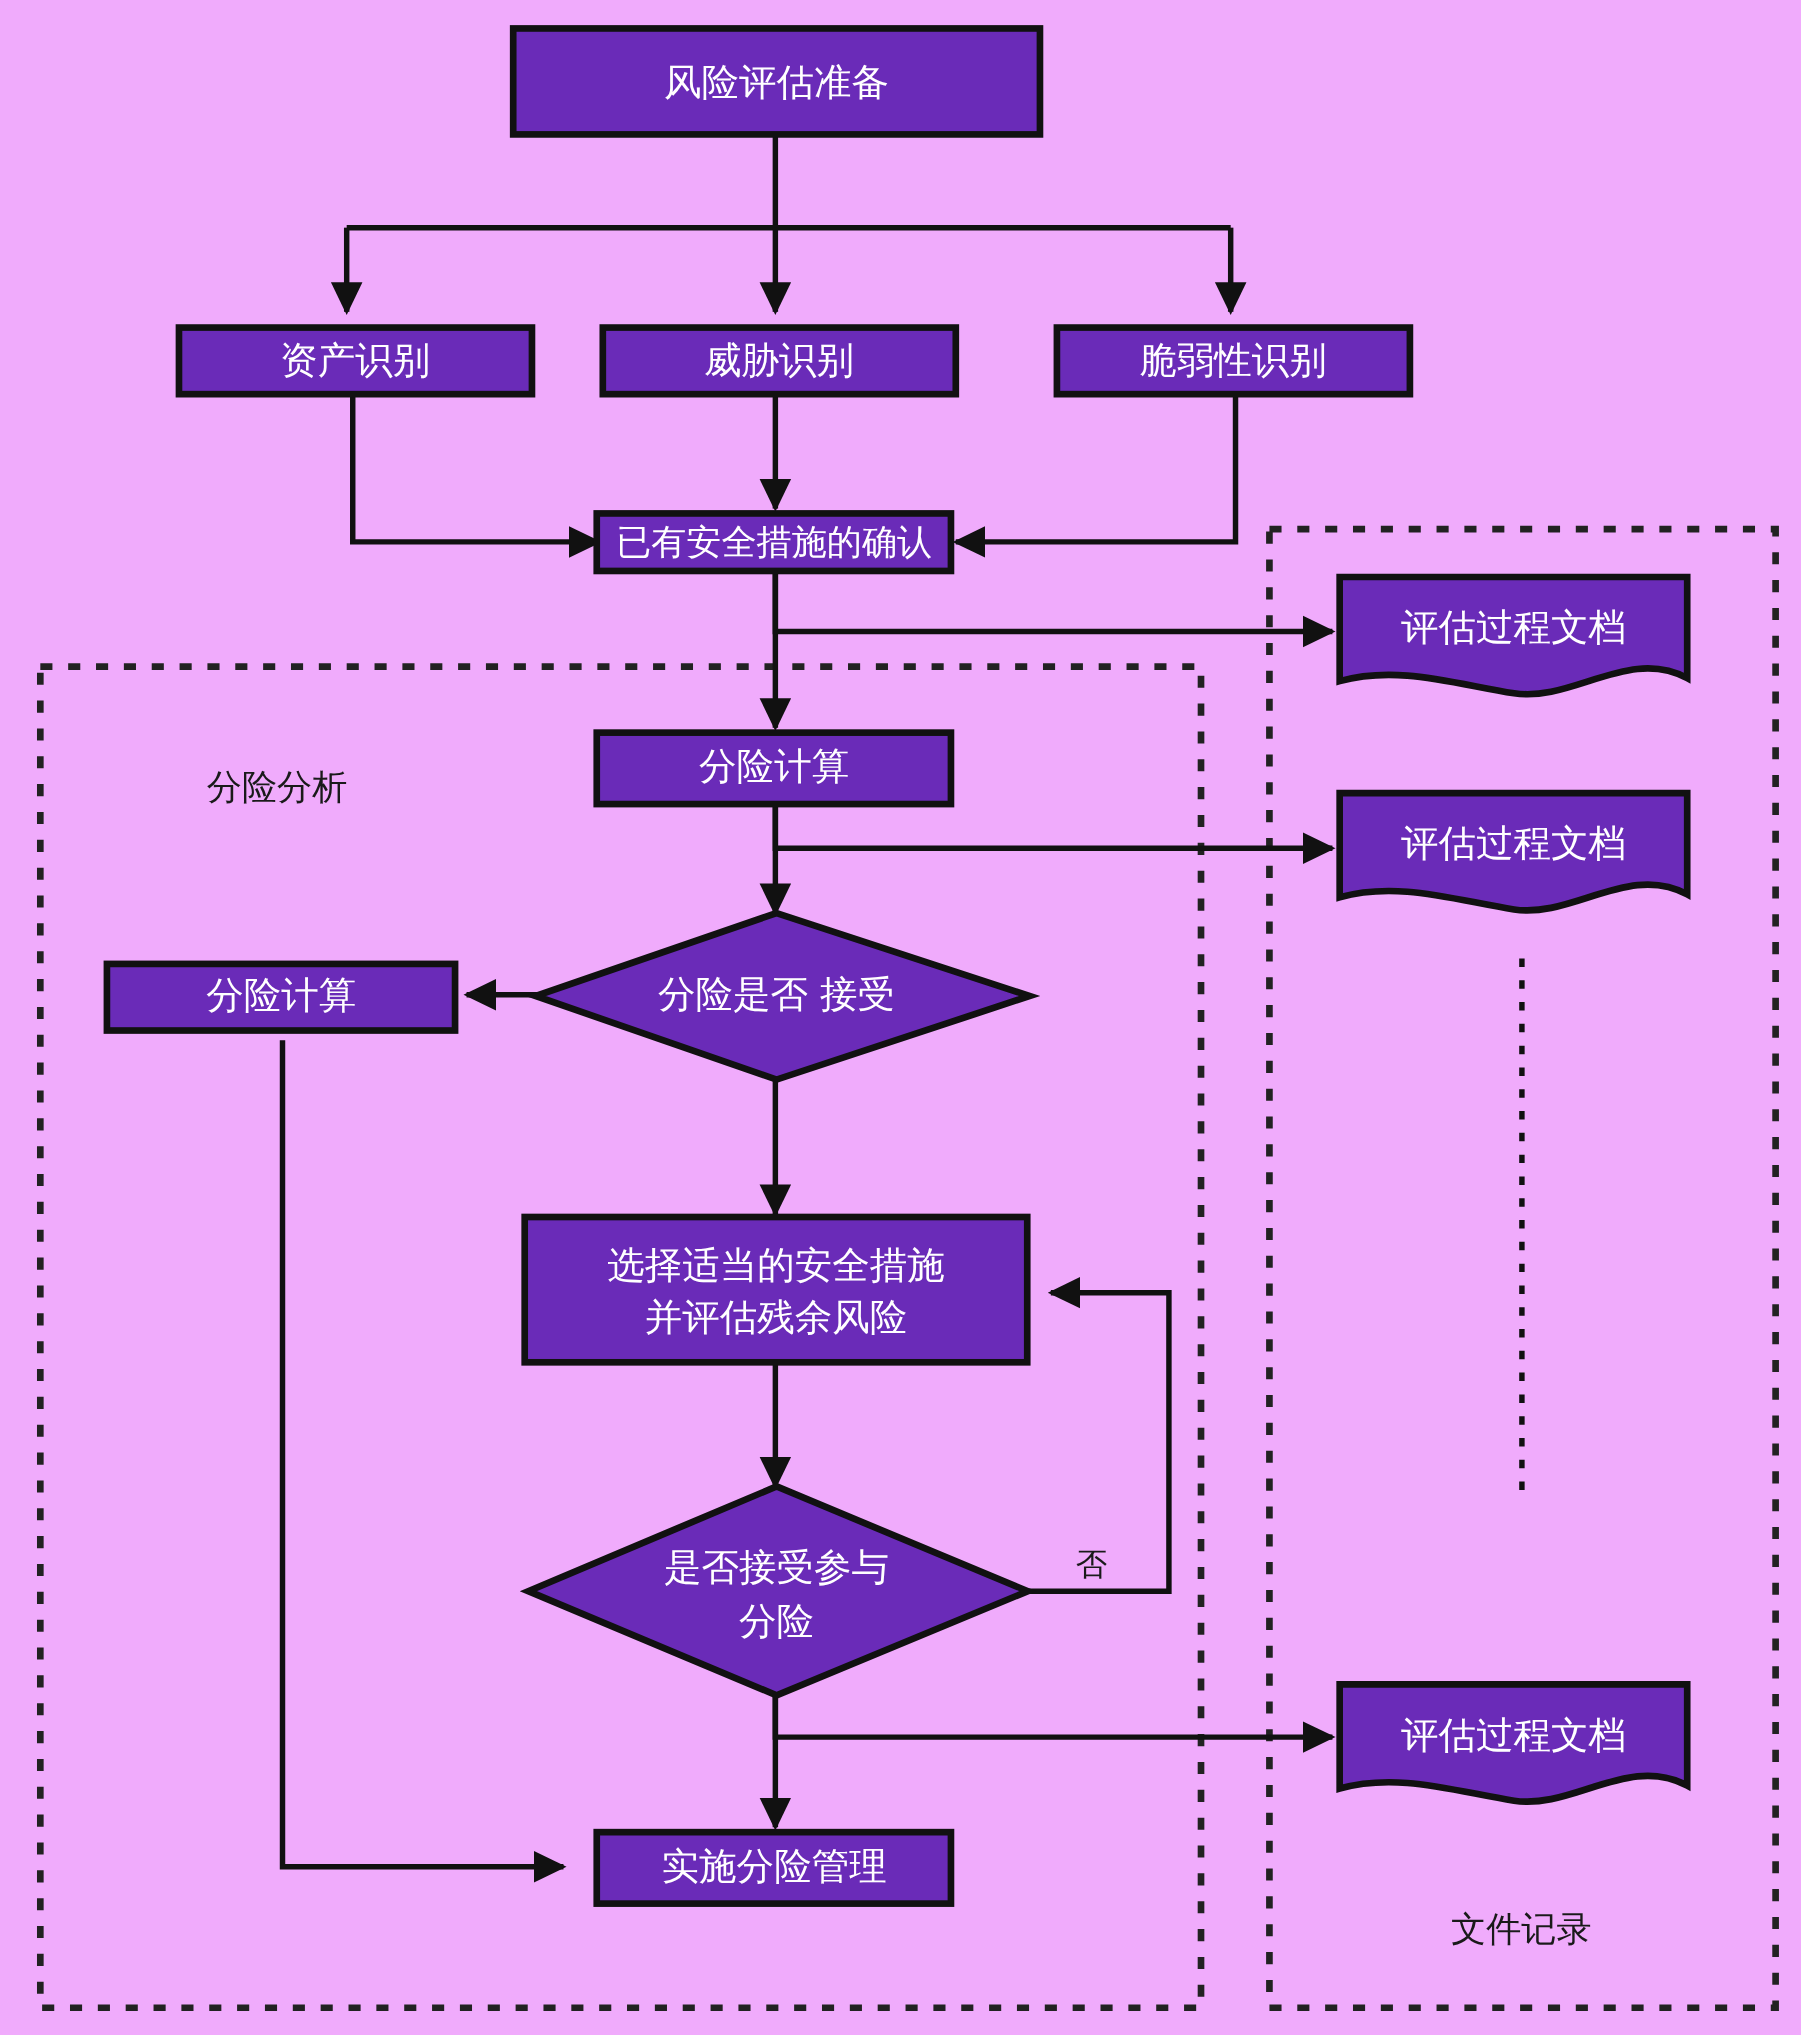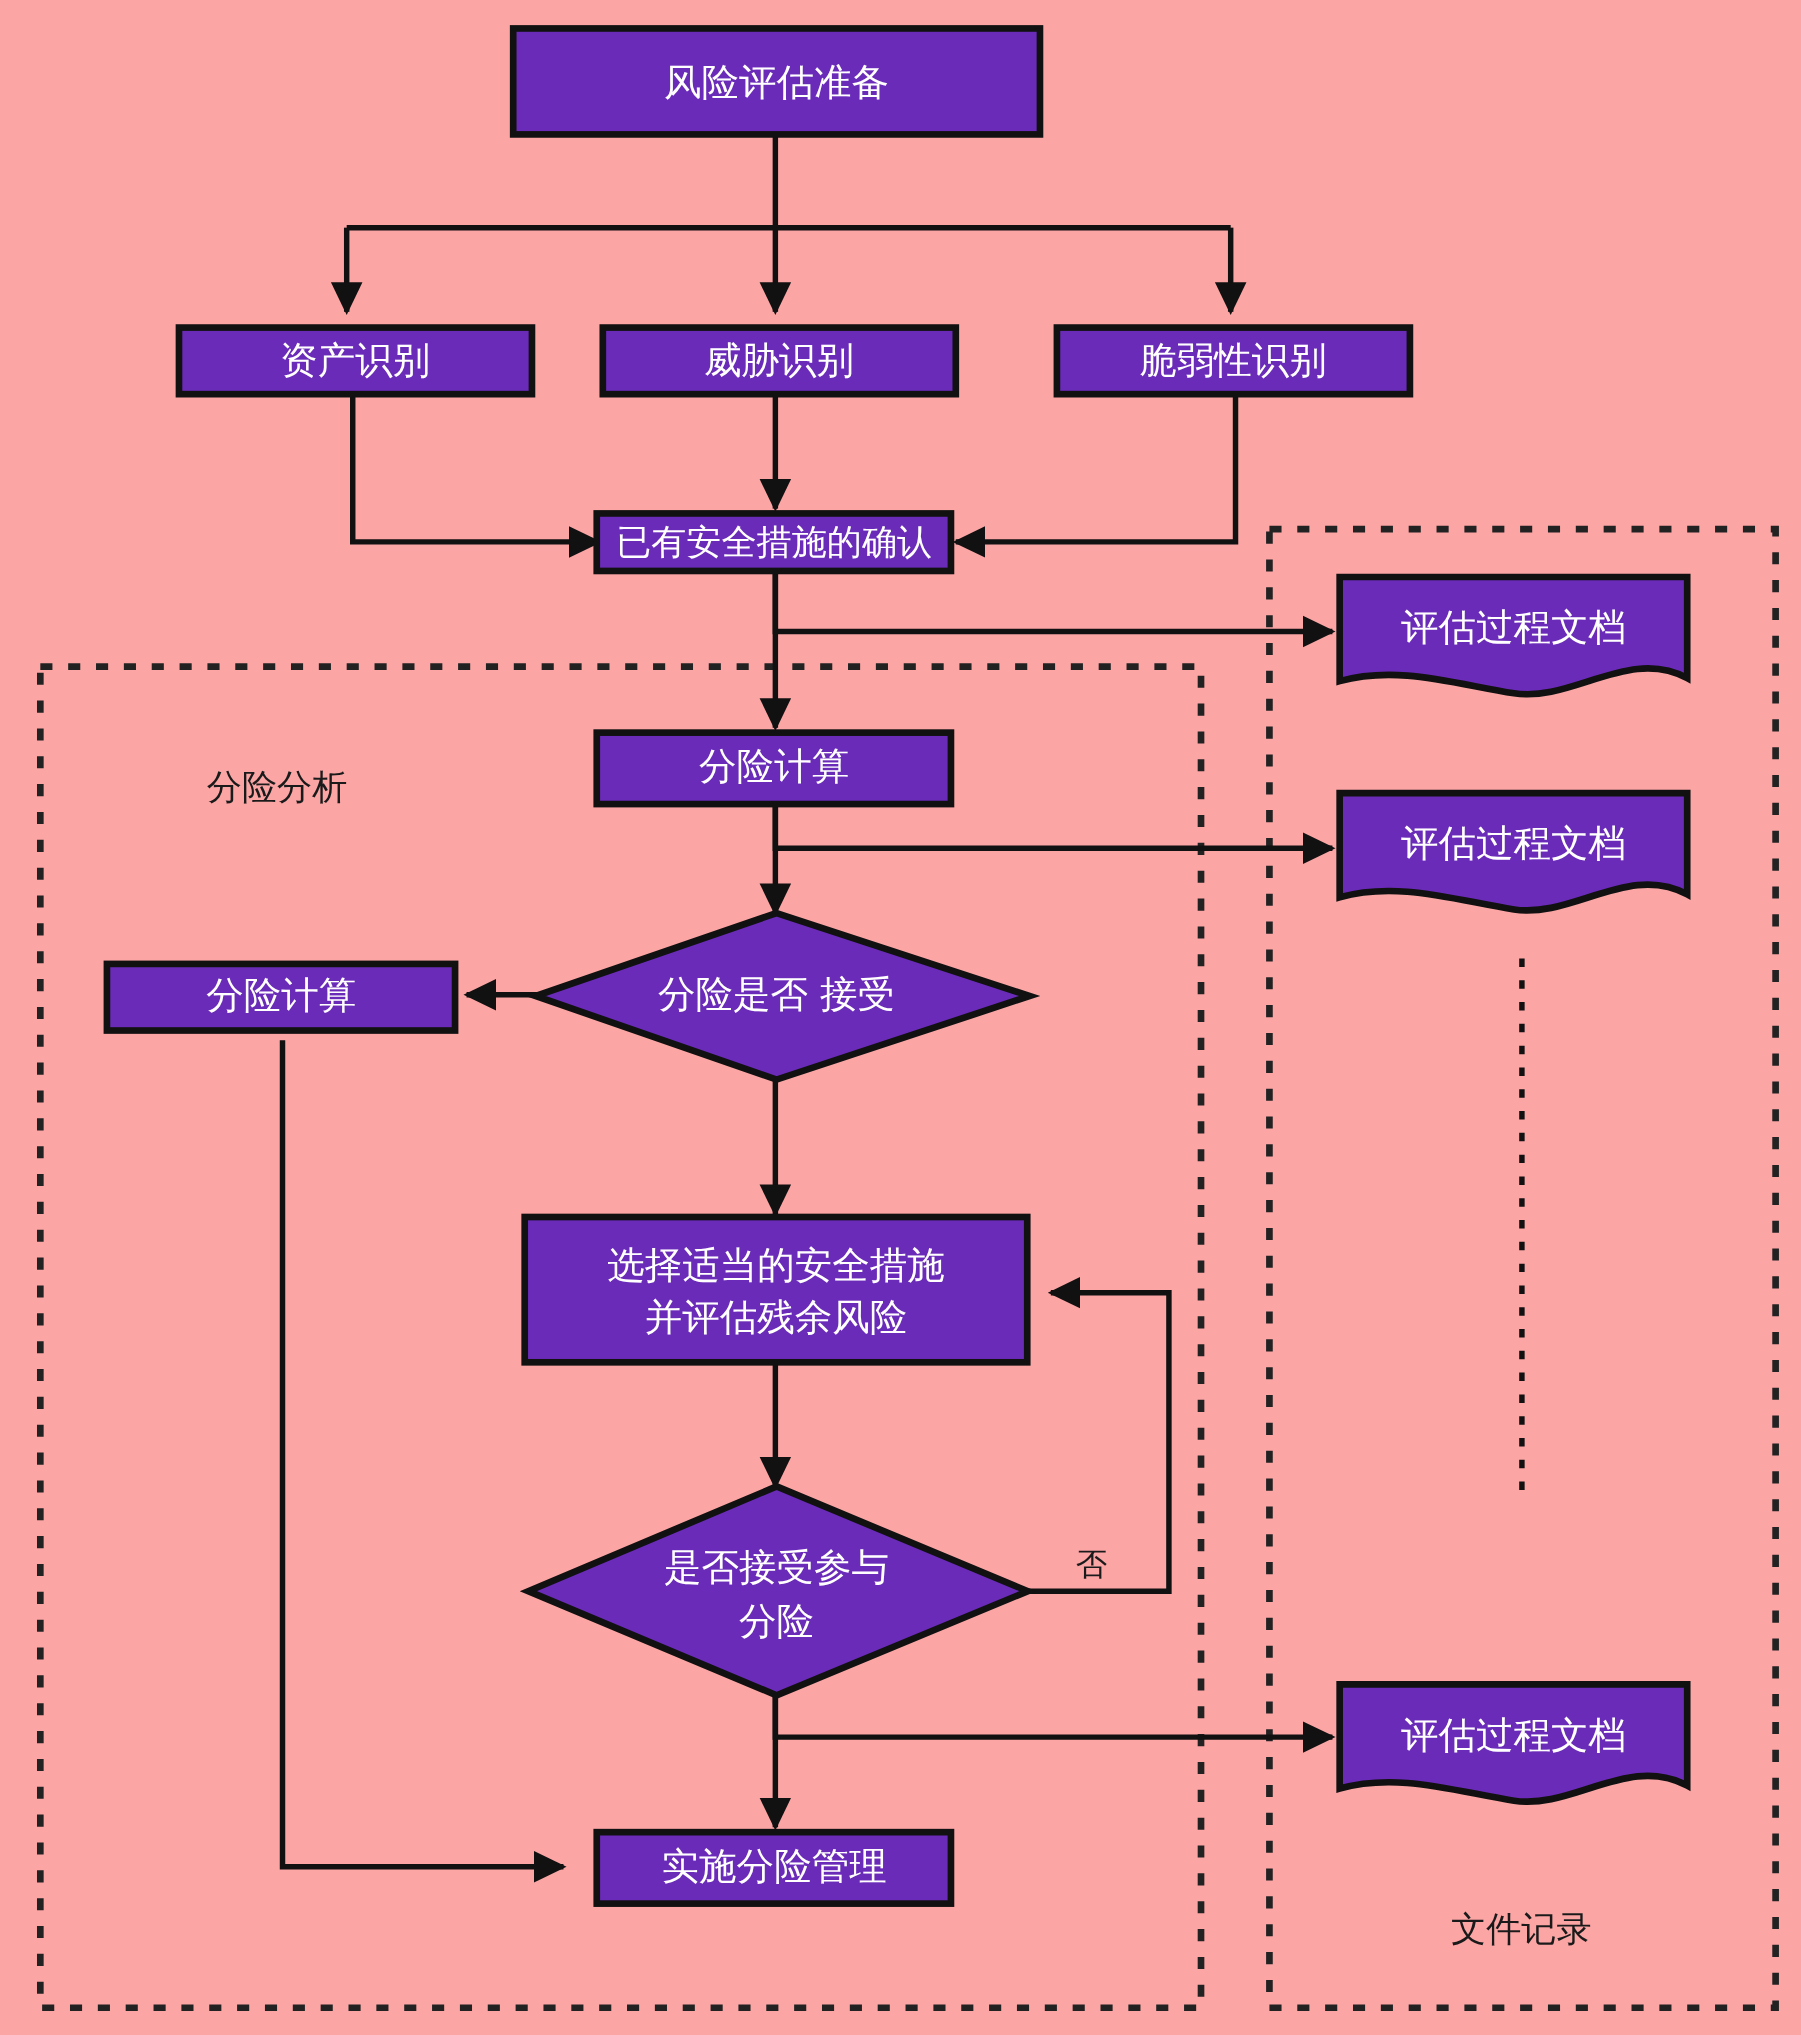--- a/index.html
+++ b/index.html
@@ -1,17 +1,17 @@
 <!DOCTYPE html>
 <html style="font-size:9.7px"><head>
 <meta charset="utf-8">
 <style>
   html,body{margin:0;padding:0;background:#ffffff;}
   body{font-family:"DejaVu Sans","Liberation Sans",sans-serif;}
-  #stage{position:relative;width:1802px;height:2035px;background:#fca5a5;overflow:hidden;}
+  #stage{position:relative;width:1802px;height:2035px;background:#f0abfc;overflow:hidden;}
   svg{position:absolute;top:0;left:0;width:1802px;height:2035px;}
   .nodeTxt{fill:#ffffff;font-family:"DejaVu Sans","Liberation Sans",sans-serif;font-size:62px;text-anchor:middle;dominant-baseline:middle;}
   .nodeTxtSm{fill:#ffffff;font-family:"DejaVu Sans","Liberation Sans",sans-serif;font-size:58px;text-anchor:middle;dominant-baseline:middle;}
   .plainTxt{fill:#1a1a1a;font-family:"DejaVu Sans","Liberation Sans",sans-serif;font-size:58px;text-anchor:middle;dominant-baseline:middle;}
   .edgeLbl{fill:#1a1a1a;font-family:"DejaVu Sans","Liberation Sans",sans-serif;font-size:52px;text-anchor:middle;dominant-baseline:middle;}
   .shp{stroke:#111111;stroke-width:11;}
   .ln{stroke:#111111;stroke-width:9;fill:none;}
   .grp{fill:none;stroke:#222222;stroke-width:11;stroke-dasharray:20 26;stroke-linecap:butt;}
   .divl{fill:none;stroke:#111111;stroke-width:9;stroke-dasharray:14 22;}
 </style>

